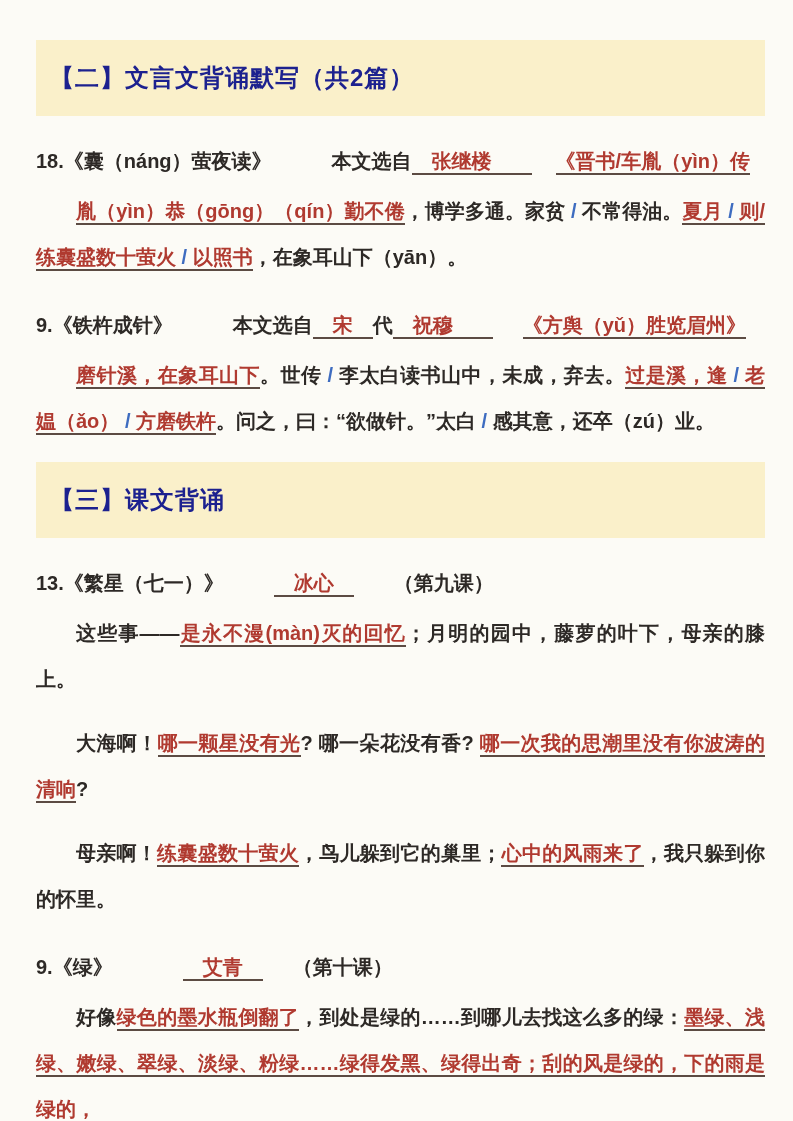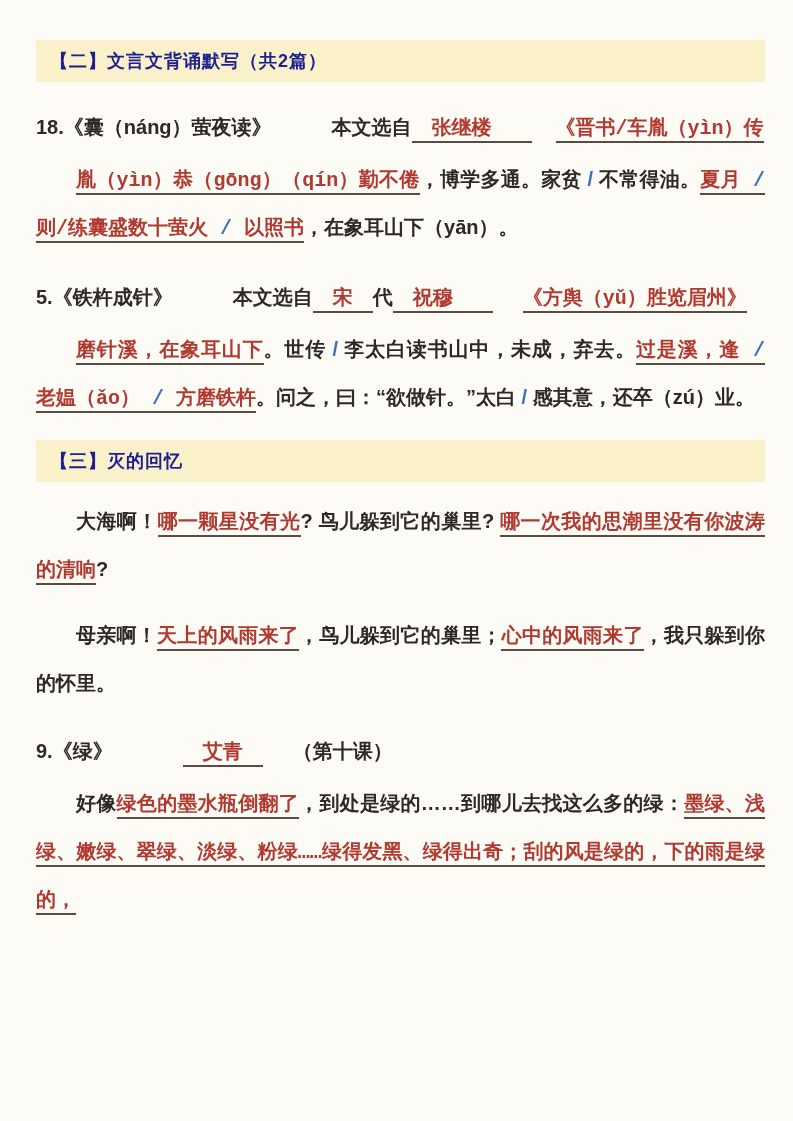--- a/index.html
+++ b/index.html
@@ -7,52 +7,54 @@
     width:793px;min-height:1121px;margin:0 auto;box-sizing:border-box;
     background:var(--page-bg,#fcfbf6);
     padding:38px 28px 30px 36px;
     font-family:"Liberation Sans","DejaVu Sans",sans-serif;
     color:var(--ink,#2d2926);
     font-size:20px;font-weight:600;
   }
   .sec-header{
     background:var(--band,#faf0ca);
     color:var(--navy,#1c218f);
-    font-size:18px;font-weight:800;
-    padding:9px 14px;margin:2px 0 16px 0;
+    font-size:24px;font-weight:800;
+    padding:22px 14px;margin:2px 0 16px 0;
     letter-spacing:1px;
   }
   p{margin:0;}
   .title-line{
     margin:26px 0 6px 0;
     line-height:1.9;
     white-space:nowrap;
   }
   .para{
     margin:8px 0 18px 0;
     line-height:2.3;
     text-indent:2em;
     text-align:justify;
   }
   .seg{}
   .c-k{color:var(--ink,#2d2926);}
   .c-r{color:var(--red,#b03a30);}
   .c-b{color:var(--blue,#3e6cc0);font-weight:700;}
-  .u{border-bottom:2px solid var(--ul,#5c4b43);padding-bottom:1px;font-family:Liberation Mono, monospace;}
+  .u{border-bottom:2px solid var(--ul,#5c4b43);padding-bottom:1px;}
   .gap{display:inline-block;}
 </style>
 </head>
 <body>
 
 <div class="page">
   <div id="content">
       <div class="sec-header">【二】文言文背诵默写（共2篇）</div>
       <p class="title-line"><span class="seg c-k">18.《囊（náng）萤夜读》</span><span class="gap" style="width: 3em;"></span><span class="seg c-k">本文选自</span><span class="seg c-r u">　张继楼　　</span><span class="gap" style="width: 1.2em;"></span><span class="seg c-r u">《晋书/车胤（yìn）传</span></p>
       <p class="para"><span class="seg c-r u">胤（yìn）恭（gōng）（qín）勤不倦</span><span class="seg c-k">，博学多通。家贫 </span><span class="seg c-b">/</span><span class="seg c-k"> 不常得油。</span><span class="seg c-r u">夏月 </span><span class="seg c-b u">/</span><span class="seg c-r u"> 则/练囊盛数十萤火 </span><span class="seg c-b u">/</span><span class="seg c-r u"> 以照书</span><span class="seg c-k">，在象耳山下（yān）。</span></p>
-      <p class="title-line"><span class="seg c-k">5.《铁杵成针》</span><span class="gap" style="width: 3em;"></span><span class="seg c-k">本文选自</span><span class="seg c-r u">　宋　</span><span class="seg c-k">代</span><span class="seg c-r u">　祝穆　　</span><span class="gap" style="width: 1.5em;"></span><span class="seg c-r u">《方舆（yǔ）胜览眉州》</span></p>
+      <p class="title-line"><span class="seg c-k">9.《铁杵成针》</span><span class="gap" style="width: 3em;"></span><span class="seg c-k">本文选自</span><span class="seg c-r u">　宋　</span><span class="seg c-k">代</span><span class="seg c-r u">　祝穆　　</span><span class="gap" style="width: 1.5em;"></span><span class="seg c-r u">《方舆（yǔ）胜览眉州》</span></p>
       <p class="para"><span class="seg c-r u">磨针溪，在象耳山下</span><span class="seg c-k">。世传 </span><span class="seg c-b">/</span><span class="seg c-k"> 李太白读书山中，未成，弃去。</span><span class="seg c-r u">过是溪，逢 </span><span class="seg c-b u">/</span><span class="seg c-r u"> 老媪（ǎo） </span><span class="seg c-b u">/</span><span class="seg c-r u"> 方磨铁杵</span><span class="seg c-k">。问之，曰：“欲做针。”太白 </span><span class="seg c-b">/</span><span class="seg c-k"> 感其意，还卒（zú）业。</span></p>
-      <div class="sec-header">【三】灭的回忆</div>
-      <p class="para"><span class="seg c-k">大海啊！</span><span class="seg c-r u">哪一颗星没有光</span><span class="seg c-k">? 鸟儿躲到它的巢里? </span><span class="seg c-r u">哪一次我的思潮里没有你波涛的清响</span><span class="seg c-k">?</span></p>
-      <p class="para"><span class="seg c-k">母亲啊！</span><span class="seg c-r u">天上的风雨来了</span><span class="seg c-k">，鸟儿躲到它的巢里；</span><span class="seg c-r u">心中的风雨来了</span><span class="seg c-k">，我只躲到你的怀里。</span></p>
+      <div class="sec-header">【三】课文背诵</div>
+      <p class="title-line"><span class="seg c-k">13.《繁星（七一）》</span><span class="gap" style="width: 2.5em;"></span><span class="seg c-r u">　冰心　</span><span class="gap" style="width: 2em;"></span><span class="seg c-k">（第九课）</span></p>
+      <p class="para"><span class="seg c-k">这些事——</span><span class="seg c-r u">是永不漫(màn)灭的回忆</span><span class="seg c-k">；月明的园中，藤萝的叶下，母亲的膝上。</span></p>
+      <p class="para"><span class="seg c-k">大海啊！</span><span class="seg c-r u">哪一颗星没有光</span><span class="seg c-k">? 哪一朵花没有香? </span><span class="seg c-r u">哪一次我的思潮里没有你波涛的清响</span><span class="seg c-k">?</span></p>
+      <p class="para"><span class="seg c-k">母亲啊！</span><span class="seg c-r u">练囊盛数十萤火</span><span class="seg c-k">，鸟儿躲到它的巢里；</span><span class="seg c-r u">心中的风雨来了</span><span class="seg c-k">，我只躲到你的怀里。</span></p>
       <p class="title-line"><span class="seg c-k">9.《绿》</span><span class="gap" style="width: 3.5em;"></span><span class="seg c-r u">　艾青　</span><span class="gap" style="width: 1.5em;"></span><span class="seg c-k">（第十课）</span></p>
       <p class="para"><span class="seg c-k">好像</span><span class="seg c-r u">绿色的墨水瓶倒翻了</span><span class="seg c-k">，到处是绿的……到哪儿去找这么多的绿：</span><span class="seg c-r u">墨绿、浅绿、嫩绿、翠绿、淡绿、粉绿……</span><span class="seg c-r u">绿得发黑、绿得出奇；</span><span class="seg c-r u">刮的风是绿的，</span><span class="seg c-r u">下的雨是绿的，</span></p>
     </div>
 </div>
 
 </body></html>

